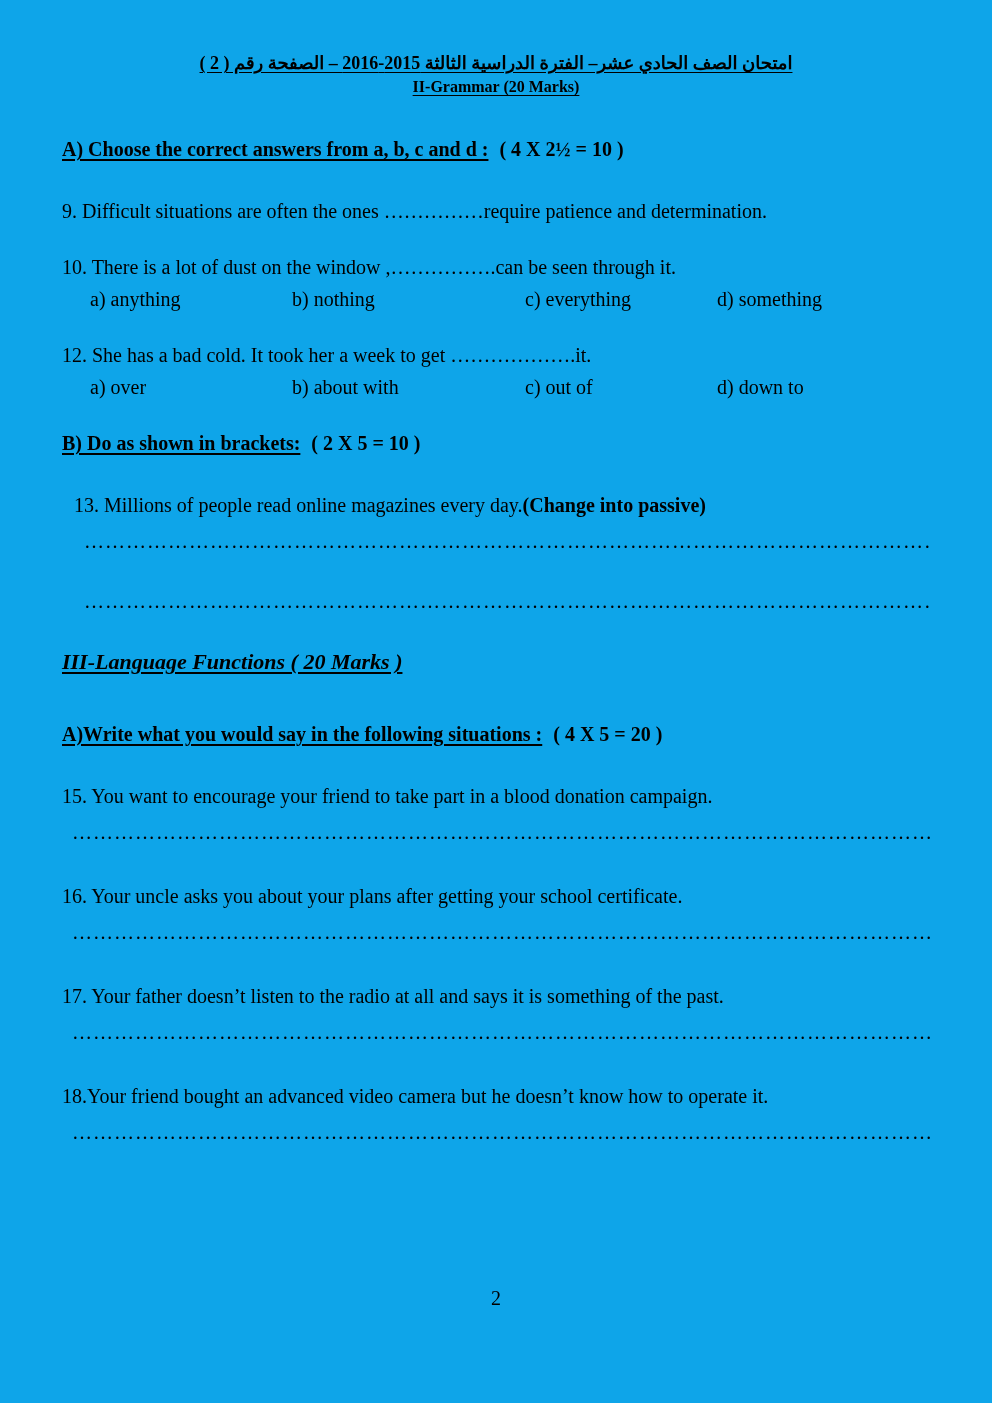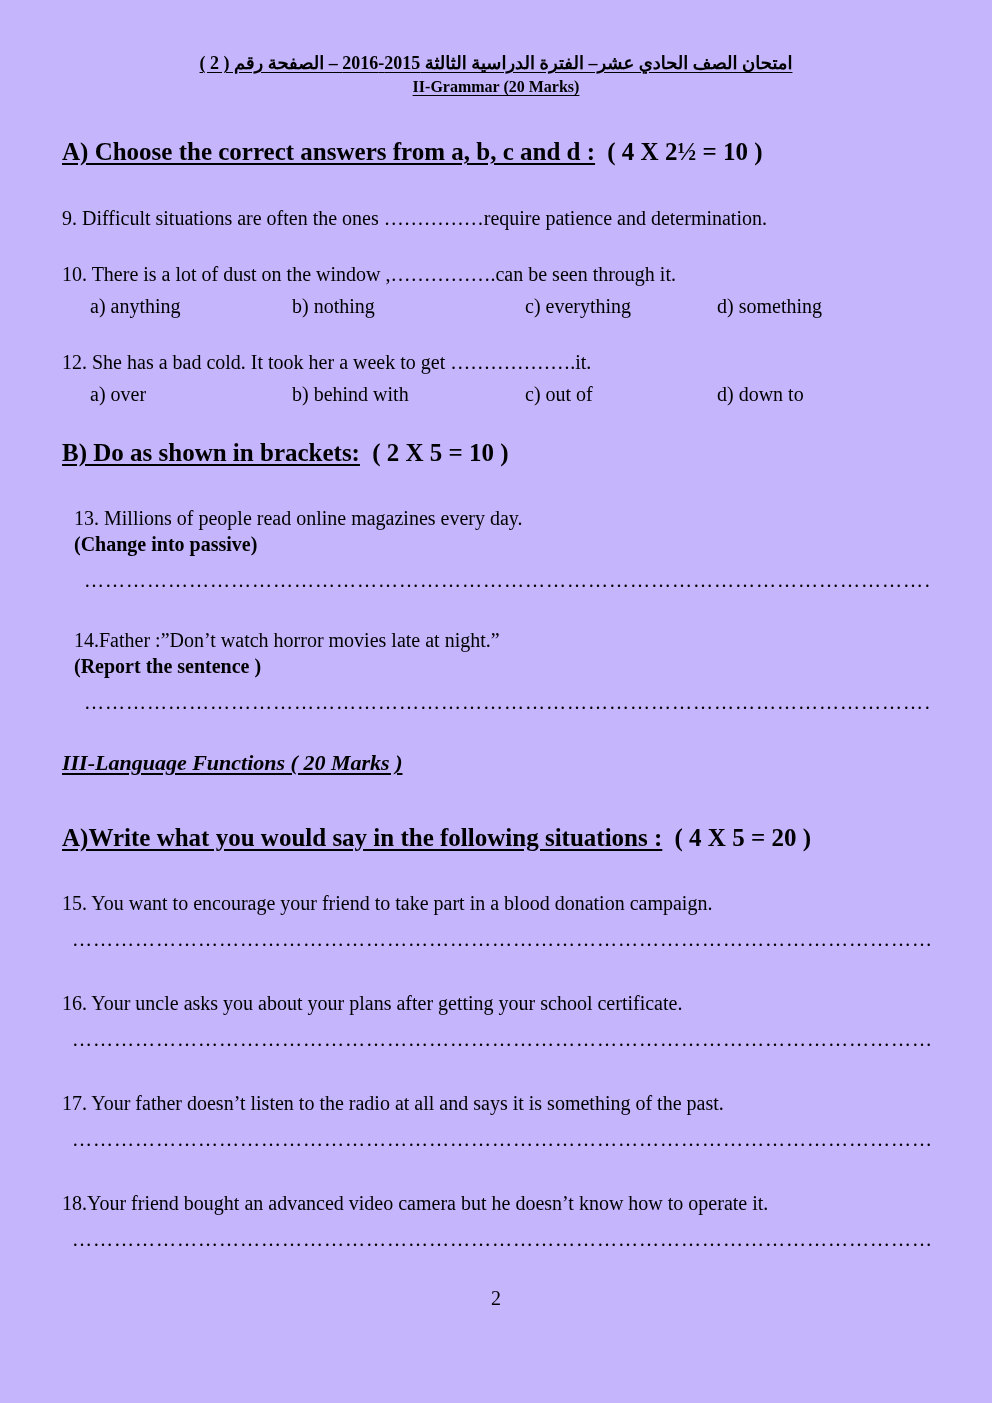--- a/index.html
+++ b/index.html
@@ -12,21 +12,21 @@
     width: 992px;
     height: 1403px;
     margin: 0 auto;
     box-sizing: border-box;
     padding: 52px 62px 0 62px;
     font-family: "Liberation Serif", serif;
     color: #000;
     font-size: 20px;
     line-height: 1.3;
     overflow: hidden;
-    background: #c4b5fd;
+    background: #0ea5e9;
   }
   .uline { text-decoration: underline; text-underline-offset: 3px; }
 
   .arabic-header {
     direction: rtl;
     text-align: center;
     font-weight: bold;
     font-size: 18px;
     margin-bottom: 2px;
   }
@@ -35,45 +35,44 @@
   .grammar-title {
     text-align: center;
     font-weight: bold;
     font-size: 16px;
     margin-bottom: 38px;
     font-family: Liberation Serif, serif;
   }
 
   .section-heading {
     font-weight: bold;
-    font-size: 25px;
+    font-size: 20px;
     margin-bottom: 36px;
   }
   .section-heading .marks { margin-left: 6px; }
 
   .question { margin-bottom: 30px; }
   .q-text { margin-bottom: 6px; }
   .options {
     margin-left: 28px;
     white-space: nowrap;
   }
   .opt { display: inline-block; }
   .opt-a { width: 197px; }
   .opt-b { width: 228px; }
   .opt-c { width: 187px; }
   .opt-d { width: auto; }
 
   .part-b { margin-top: 14px; }
   .pb-item { margin-left: 12px; margin-bottom: 14px; }
   .pb-line {
     display: flex;
-    justify-content: space-between;
+    justify-content: flex-start;
     align-items: baseline;
     padding-right: 14px;
-    flex-direction: column;
   }
   .pb-instruction { font-weight: bold; white-space: nowrap; }
 
   .dots {
     margin-left: 10px;
     margin-top: 10px;
     margin-bottom: 34px;
     max-width: 858px;
     overflow: hidden;
     white-space: nowrap;
@@ -131,45 +130,41 @@
       <span class="opt opt-c">c) everything</span>
       <span class="opt opt-d">d) something</span>
     </div>
   </div>
 
 
   <div class="question">
     <div class="q-text">12. She has a bad cold. It took her a week to get ……………….it.</div>
     <div class="options">
       <span class="opt opt-a">a) over</span>
-      <span class="opt opt-b">b) behind with</span>
+      <span class="opt opt-b">b) about with</span>
       <span class="opt opt-c">c) out of</span>
       <span class="opt opt-d">d) down to</span>
     </div>
   </div>
 
   <div class="part-b">
     <div class="section-heading">
       <span class="uline">B) Do as shown in brackets:</span>
       <span class="marks">( 2 X 5 = 10 )</span>
     </div>
 
     <div class="pb-item">
       <div class="pb-line">
         <span>13. Millions of people read online magazines every day.</span>
         <span class="pb-instruction">(Change into passive)</span>
       </div>
       <div class="dots">………………………………………………………………………………………………………………………</div>
     </div>
 
     <div class="pb-item">
-      <div class="pb-line">
-        <span>14.Father :”Don’t watch horror movies late at night.”</span>
-        <span class="pb-instruction">(Report the sentence )</span>
-      </div>
       <div class="dots">……………………………………………………………………………………………………………………….</div>
     </div>
   </div>
 
   <div class="lf-title">
     <span class="uline">III-Language Functions ( 20 Marks )</span>
   </div>
 
   <div class="section-heading">
     <span class="uline">A)Write what you would say in the following situations :</span>

